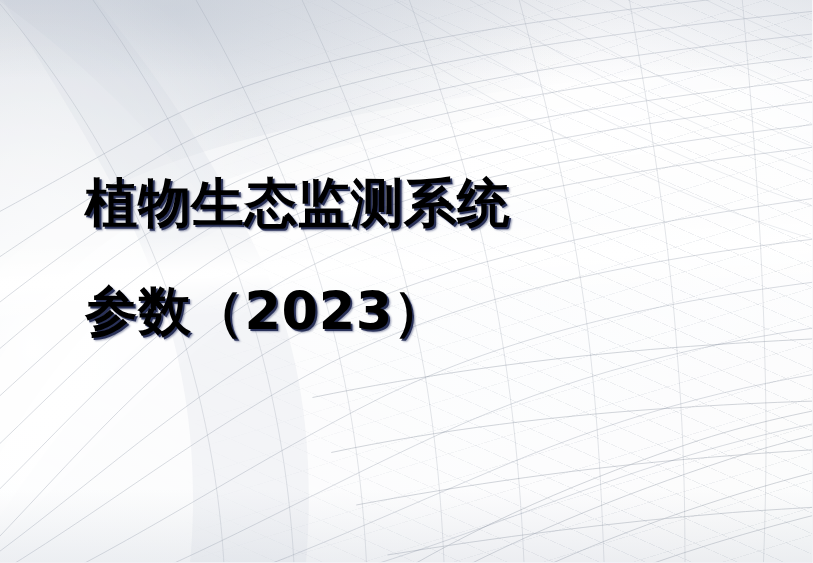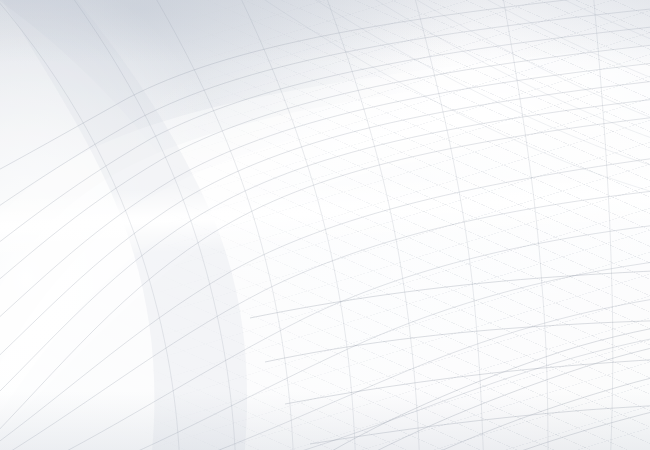--- a/index.html
+++ b/index.html
@@ -218,14 +218,18 @@
         <path d="M 250 -10 C 348 56 448 114 566 162 C 616 182 672 198 700 205"></path>
         <path d="M 470 -10 C 534 26 600 58 672 86 C 686 91 696 95 700 96"></path>
         <path d="M 545 -10 C 592 14 642 36 692 56 C 697 58 699 59 700 60"></path>
       </g>
     </svg>
   </div>
 
   <div class="bg-layer bg-hatch"></div>
   <div class="bg-layer bg-vignette"></div>
 
+  <div class="title-block">
+    <div class="title-line">植物生态监测系统</div>
+    <div class="title-line">参数（2023）</div>
+  </div>
 
 </div>
 
 </body></html>

